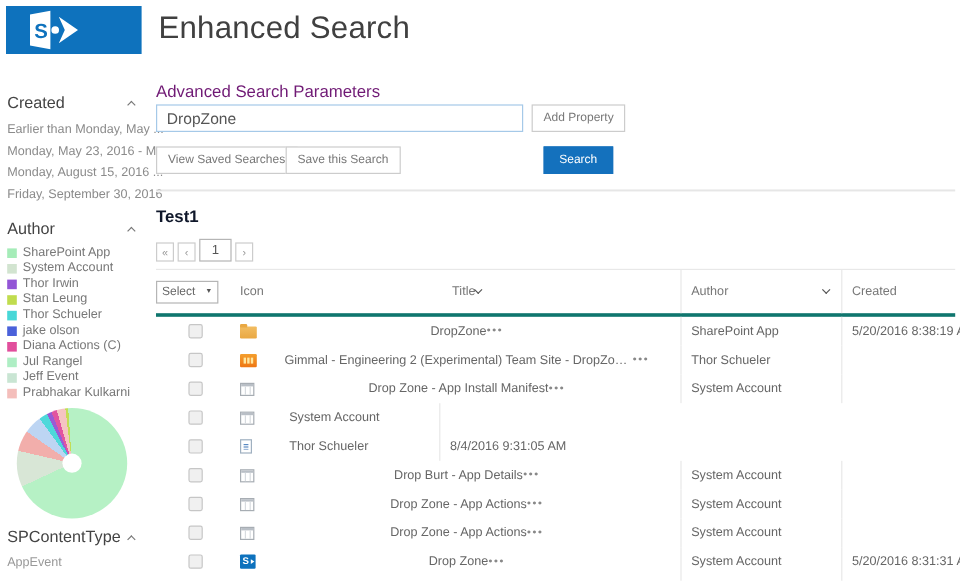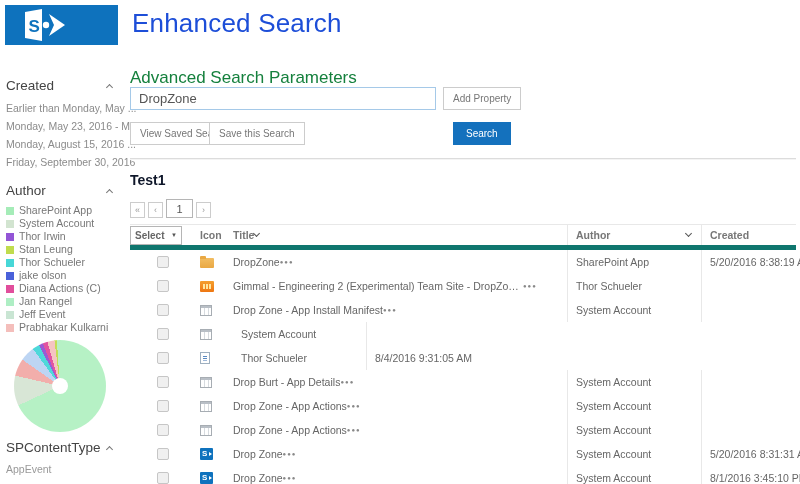--- a/index.html
+++ b/index.html
@@ -1,63 +1,63 @@
 <!DOCTYPE html>
 <html><head>
 <meta charset="utf-8">
 <style>
   * { margin:0; padding:0; box-sizing:border-box; }
   html,body { width:800px; height:484px; background:#fff; font-family:"Liberation Sans",sans-serif; overflow:hidden; }
   .page { position:relative; width:800px; height:484px; }
 
   
   .logo { position:absolute; left:5px; top:5px; width:113px; height:40px; background:#0e72bd; }
-  .page-title { position:absolute; left:132px; top:8px; font-size:26px; font-weight:300; color:#1d4ed8; letter-spacing:0.2px; }
+  .page-title { position:absolute; left:132px; top:8px; font-size:26px; font-weight:300; color:#404040; letter-spacing:0.2px; }
 
   
   .sidebar { position:absolute; left:6px; top:78px; width:120px; }
   .sec-head { display:flex; justify-content:space-between; align-items:center; color:#444; font-size:13.5px; margin-bottom:6px; cursor:pointer; }
   .chev-up { width:5px; height:5px; border-right:1px solid #777; border-bottom:1px solid #777; transform:rotate(-135deg); margin-right:14px; margin-top:3px; }
   .created-list div { font-size:10.5px; color:#8b8b8b; line-height:18px; cursor:pointer; white-space:nowrap; }
   .author-sec { margin-top:12px; }
   .author-list { margin-top:2px; }
   .author-item { display:flex; align-items:center; font-size:10.5px; color:#777; line-height:13px; cursor:pointer; white-space:nowrap; }
   .chip { width:8px; height:8px; margin-right:5px; flex:0 0 auto; }
   .pie-wrap { position:relative; width:92px; height:92px; margin:6px 0 0 8px; }
   .pie { width:92px; height:92px; border-radius:50%; }
   .pie-hole { position:absolute; left:38px; top:38px; width:16px; height:16px; background:#fff; border-radius:50%; }
   .ct-sec { margin-top:8px; }
   .ct-list div { font-size:10.5px; color:#999; line-height:16px; cursor:pointer; }
 
   
   .main { position:absolute; left:130px; top:68px; width:666px; }
   .search-area { position:relative; height:88px; }
-  .sec-label { font-size:17px; color:#15803d; }
+  .sec-label { font-size:14px; color:#701a75; }
   .query-input { position:absolute; left:0; top:19px; width:306px; height:23px; border:1px solid #a5c9e8; font-size:13px; color:#555; padding:0 8px; font-family:"Liberation Sans",sans-serif; outline:none; }
   .btn { display:inline-flex; align-items:center; justify-content:center; border:1px solid #ccc; background:#fff; color:#777; font-size:10px; padding:0 9px; height:23px; cursor:pointer; white-space:nowrap; }
   .btn-addprop { position:absolute; left:313px; top:19px; }
   .btn-viewsaved { position:absolute; left:0; top:54px; }
-  .btn-savesearch { position:absolute; left:79px; top:54px;text-align:center; }
+  .btn-savesearch { position:absolute; left:108px; top:54px;text-align:center; }
   .btn-primary { position:absolute; left:323px; top:54px; background:#1471bd; border-color:#1471bd; color:#fff; padding:0 12px; }
   .divider { border-top:1px solid #dcdcdc; border-bottom:1px solid #f4f4f4; margin-top:2px; }
 
   
   .tab-label { color:#0f172a; font-size:14px; font-weight:bold; margin:12px 0 10px 0; cursor:pointer; display:inline-block; }
   .pager { height:20px; margin-bottom:6px; display:flex; align-items:flex-end; }
   .pagebtn { width:15px; height:16px; border:1px solid #ccc; color:#999; font-size:9px; display:inline-flex; align-items:center; justify-content:center; margin-right:3px; cursor:pointer; background:#fff; }
   .pagebtn.cur { width:27px; height:19px; border-color:#b5b5b5; color:#555; font-size:11px; }
 
   .thead, .trow { display:flex; }
-  .thead { height:26px; border-top:1px solid #e8e8e8; border-bottom:5px solid #0f766e; color:#777; font-size:10.5px;font-weight:bold; }
+  .thead { height:40px; border-top:1px solid #e8e8e8; border-bottom:3px solid #0f766e; color:#777; font-size:10.5px; }
   .trow { height:24px; color:#666; font-size:10.5px; }
   .cell { height:100%; display:flex; align-items:center; }
   .c-sel { width:68px; padding-left:27px; }
   .thead .c-sel { padding-left:0; }
   .c-icon { width:35px; padding-left:2px; }
-  .c-title { width:335px; border-right:1px solid #e8e8e8; justify-content:flex-start; padding-right:22px; }
+  .c-title { width:335px; border-right:1px solid #e8e8e8; justify-content:center; padding-right:22px; }
   .c-author { width:134px; border-right:1px solid #e8e8e8; padding-left:8px; justify-content:space-between; padding-right:10px; }
   .c-created { width:94px; padding-left:8px; white-space:nowrap; }
 
   .select-box { width:52px; height:19px; border:1px solid #b5b5b5; display:flex; align-items:center; justify-content:space-between; padding:0 4px; font-size:10px; color:#666; cursor:pointer; background:#fff; }
   .sel-arrow { font-size:6px; color:#555; }
   .chv-dn { width:5px; height:5px; border-right:1.6px solid #555; border-bottom:1.6px solid #555; transform:rotate(45deg); margin-top:-3px; }
   .cb { width:12px; height:12px; background:#f0f0f0; border:1px solid #c6c6c6; border-radius:2px; cursor:pointer; }
   .dots { color:#888; font-size:6px; letter-spacing:1px; cursor:pointer; }
   .rtitle { cursor:pointer; white-space:nowrap; overflow:hidden; text-overflow:ellipsis; max-width:290px; }
 
@@ -132,21 +132,21 @@
         <div class="author-item">
             <span class="chip" style="background-color: rgb(74, 97, 218);"></span>
             <span>jake olson</span>
           </div>
         <div class="author-item">
             <span class="chip" style="background-color: rgb(225, 78, 156);"></span>
             <span>Diana Actions (C)</span>
           </div>
         <div class="author-item">
             <span class="chip" style="background-color: rgb(174, 238, 196);"></span>
-            <span>Jan Rangel</span>
+            <span>Jul Rangel</span>
           </div>
         <div class="author-item">
             <span class="chip" style="background-color: rgb(201, 229, 211);"></span>
             <span>Jeff Event</span>
           </div>
         <div class="author-item">
             <span class="chip" style="background-color: rgb(244, 190, 187);"></span>
             <span>Prabhakar Kulkarni</span>
           </div>
       </div>

